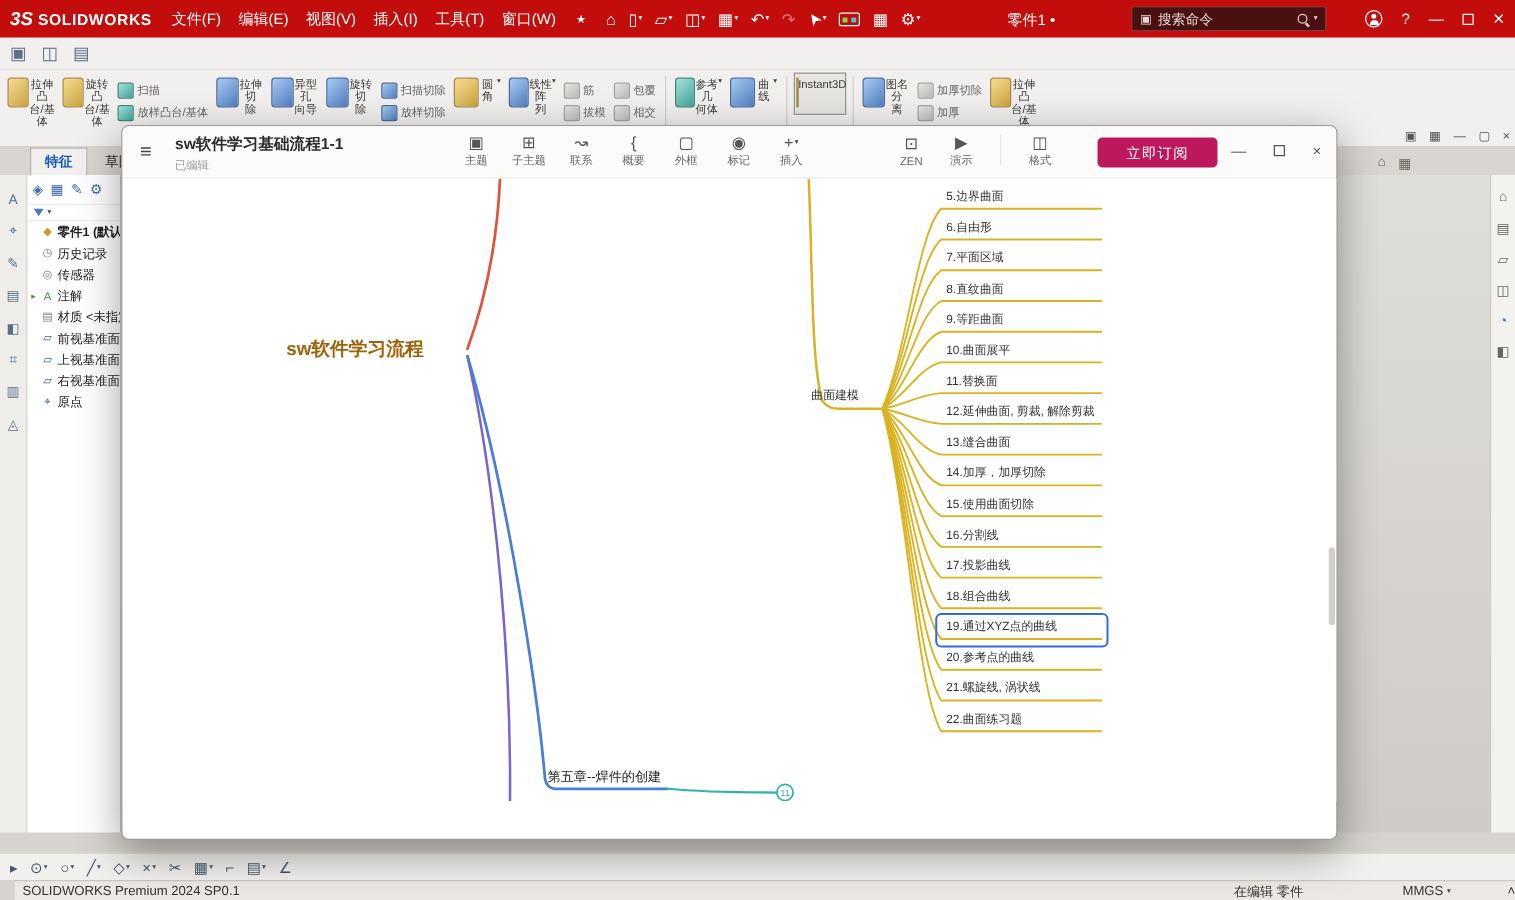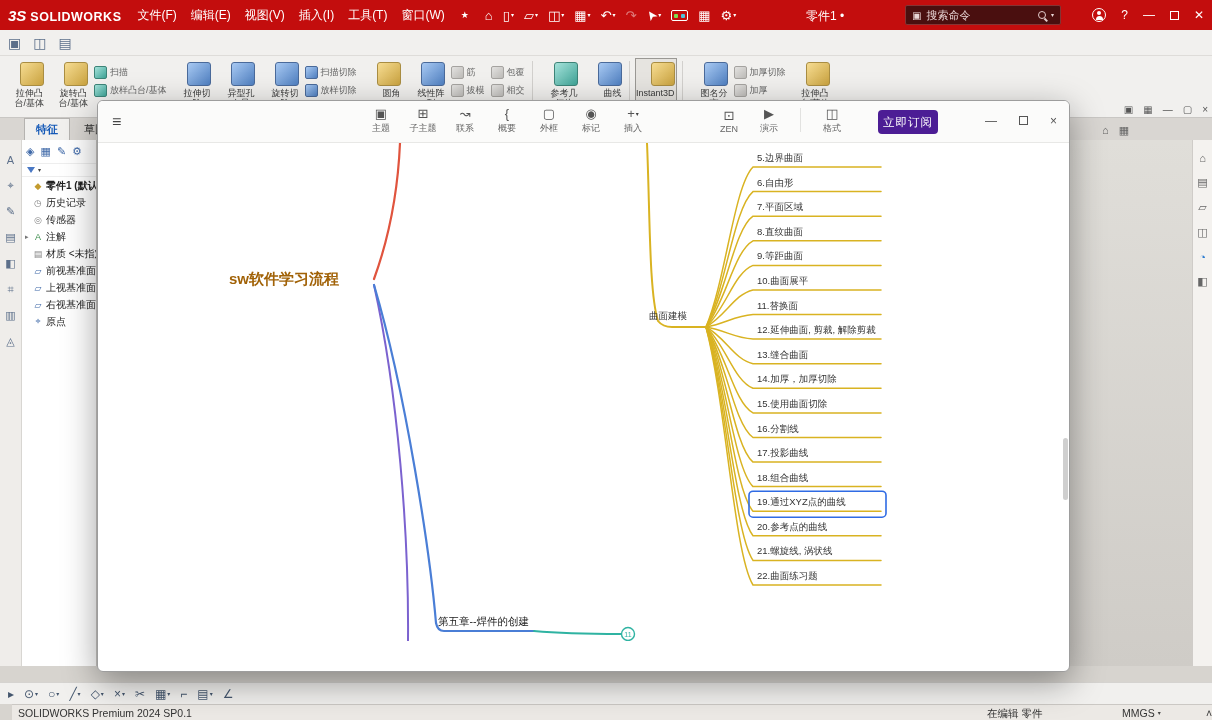--- a/index.html
+++ b/index.html
@@ -39,21 +39,21 @@
   .box-icon{width:9px;height:9px;border:1.3px solid currentColor;display:inline-block}
 
   
   .toolbar2{position:absolute;top:30px;left:0;width:100%;height:26px;background:#f1f0ee;border-bottom:1px solid #dedcd9;
             display:flex;align-items:center;gap:12px;padding-left:8px}
   .q-icon{font-size:14px;color:#5c6f8a}
 
   
   .ribbon{position:absolute;top:56px;left:0;width:100%;height:62px;background:#f1f0ee;border-bottom:1px solid #c9c7c4}
   #ribbon-items{display:flex;align-items:flex-start;height:100%;padding:2px 4px;gap:2px}
-  .rb-large{width:42px;display:flex;flex-direction:column;align-items:flex-end;text-align:center;
+  .rb-large{width:42px;display:flex;flex-direction:row;align-items:flex-start;text-align:center;
             font-size:9px;color:#3a3a3a;line-height:10px;padding:3px 1px;border:1px solid transparent}
   .rb-large.active{background:#e6e4e0;border:1px solid #9a9894}
   .rb-icon{width:24px;height:24px;border-radius:3px;margin-bottom:2px}
   .rb-label{white-space:pre-line}
   .rb-stack{display:flex;flex-direction:column;gap:3px;padding-top:7px;margin:0 2px}
   .rb-row{display:flex;align-items:center;gap:3px;font-size:9px;color:#666;height:15px;white-space:nowrap}
   .rb-icon-s{width:13px;height:13px;border-radius:2px;flex:none}
   .rb-sep{width:1px;background:#d2d0cd;height:52px;margin:3px 3px;flex:none}
   .ic-gold{background:linear-gradient(135deg,#f6dc92,#c9a23f);border:1px solid #a98d42}
   .ic-blue{background:linear-gradient(135deg,#a8c9f2,#4f7fc0);border:1px solid #4a6a9a}
@@ -114,21 +114,21 @@
   .xm-titlebar{position:relative;height:42px;background:#fbfbfa;border-bottom:1px solid #e8e8e6}
   .xm-menu{position:absolute;left:14px;top:12px;font-size:16px;color:#444}
   .xm-titleblock{position:absolute;left:42px;top:6px}
   .xm-title{font-size:12.5px;font-weight:bold;color:#2b2b2b}
   .xm-subtitle{font-size:9px;color:#9a9a9a;margin-top:2px}
   .xm-tools{position:absolute;left:266px;top:4px;display:flex;gap:8px}
   .xm-tool{width:34px;display:flex;flex-direction:column;align-items:center;font-size:9px;color:#666}
   .xm-tool .ic{font-size:13px;color:#555;height:17px;display:flex;align-items:center;gap:1px}
   .xm-right-tools{position:absolute;left:614px;top:4px;display:flex;gap:6px;align-items:center}
   .xm-vsep{width:1px;height:24px;background:#e2e2e0;margin:0 8px}
-  .xm-subscribe{position:absolute;left:780px;top:9px;width:60px;height:24px;background:#4c1d95;color:#fff;
+  .xm-subscribe{position:absolute;left:780px;top:9px;width:96px;height:24px;background:#be185d;color:#fff;
                 border-radius:4px;font-size:11.5px;display:flex;align-items:center;justify-content:center;letter-spacing:1px}
   .xm-controls{position:absolute;right:12px;top:13px;display:flex;gap:22px;color:#555;font-size:12px;align-items:center}
   .xm-canvas{position:absolute;left:0;top:42px;width:973px;height:498px;background:#fff;overflow:hidden}
   .xm-canvas svg{position:absolute;left:0;top:0}
   .mm-item{position:absolute;font-size:9.5px;color:#333;white-space:nowrap;line-height:13px}
   .mm-central{position:absolute;font-size:15px;font-weight:bold;color:#a16207;white-space:nowrap}
   .mm-branch{position:absolute;font-size:9.5px;color:#333;white-space:nowrap}
   .mm-bottom{position:absolute;font-size:10.5px;color:#222;white-space:nowrap}
   .vscroll{position:absolute;right:3px;top:295px;width:5px;height:62px;background:#cfcfcf;border-radius:3px}
   .xm-bottom{position:absolute;left:0;bottom:0;width:973px;height:32px;background:#fff}
@@ -490,20 +490,24 @@
     <span class="st-units">
       <span>MMGS</span>
       <span class="caret dark">▾</span>
     </span>
     <span class="st-chevron">˄</span>
   </div>
 
   <div class="xmind">
     <div class="xm-titlebar">
       <span class="xm-menu">≡</span>
+      <div class="xm-titleblock">
+        <div class="xm-title">sw软件学习基础流程1-1</div>
+        <div class="xm-subtitle">已编辑</div>
+      </div>
       <div id="xm-tools" class="xm-tools">
           <div class="xm-tool">
             <span class="ic">▣</span>
             <span>主题</span>
           </div>
           <div class="xm-tool">
             <span class="ic">⊞</span>
             <span>子主题</span>
           </div>
           <div class="xm-tool">

